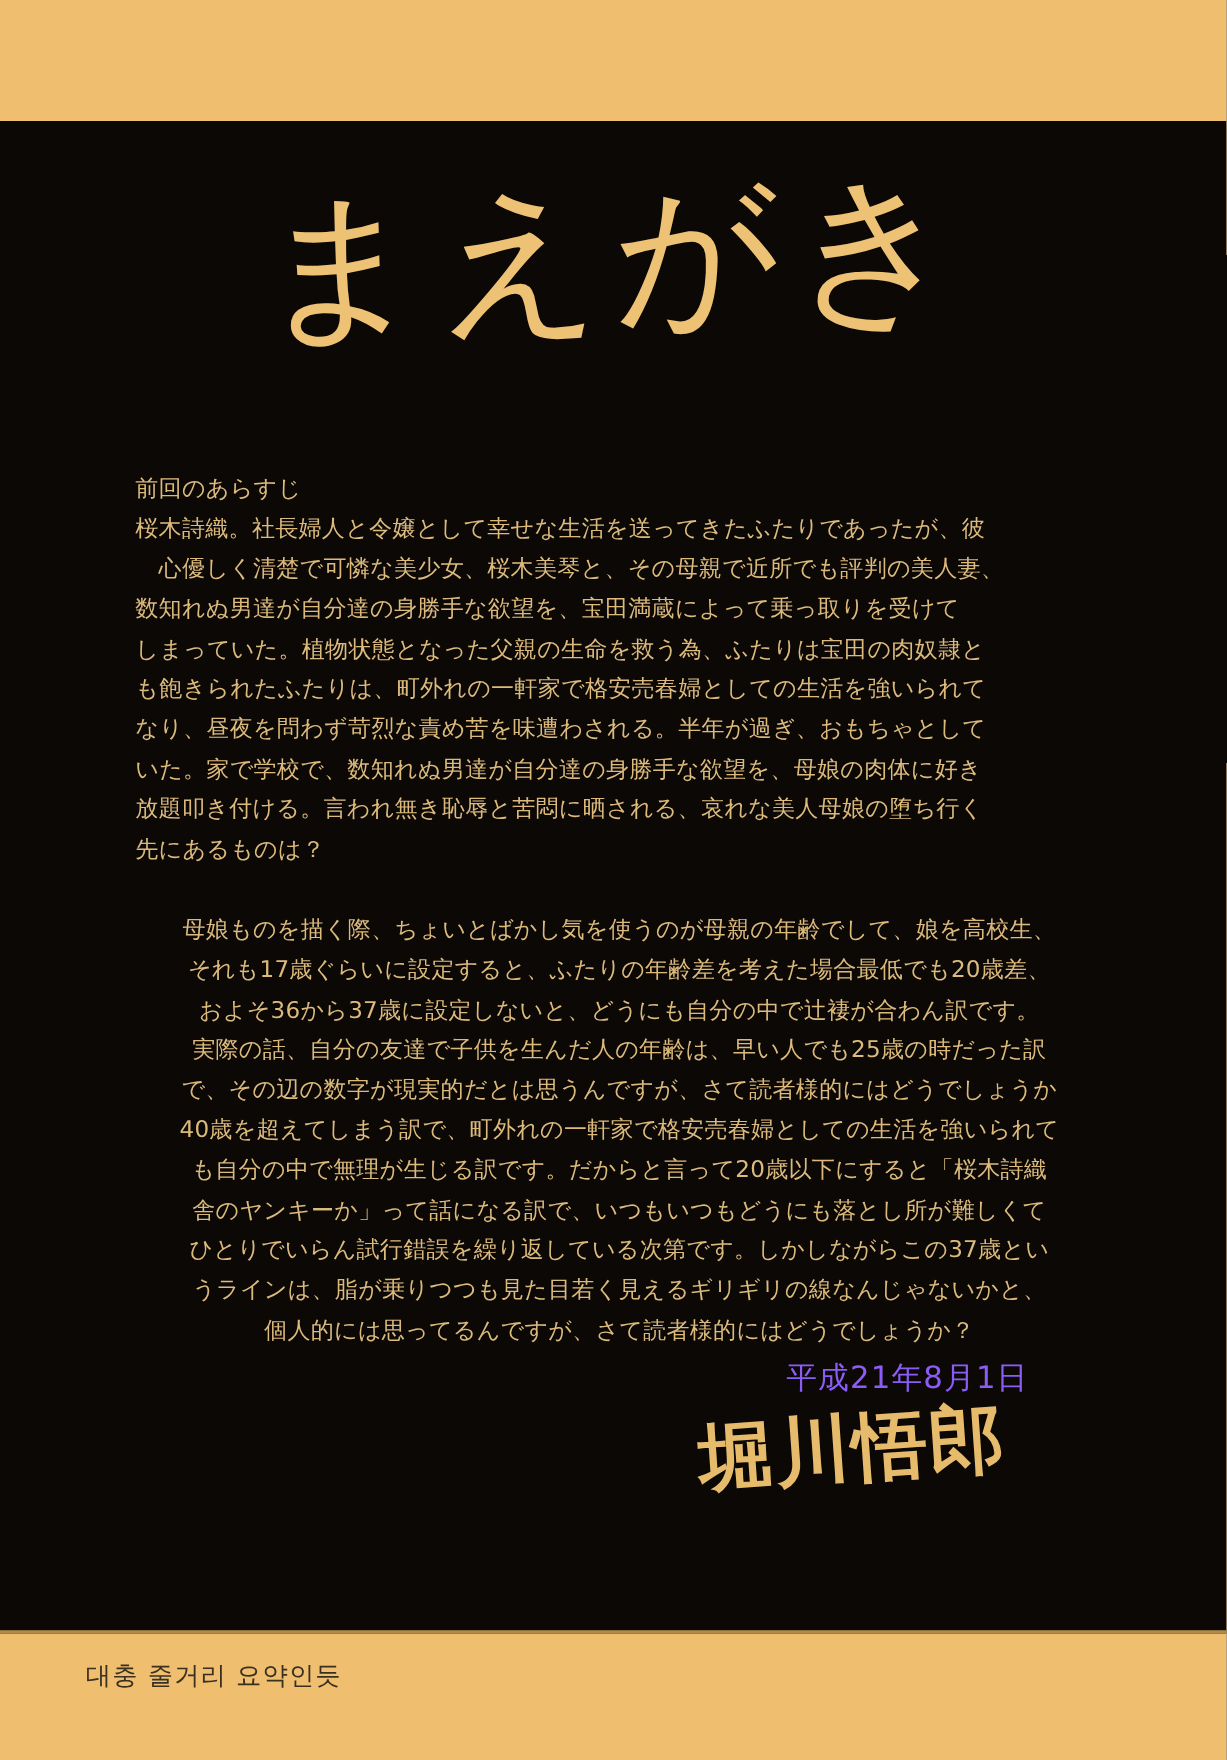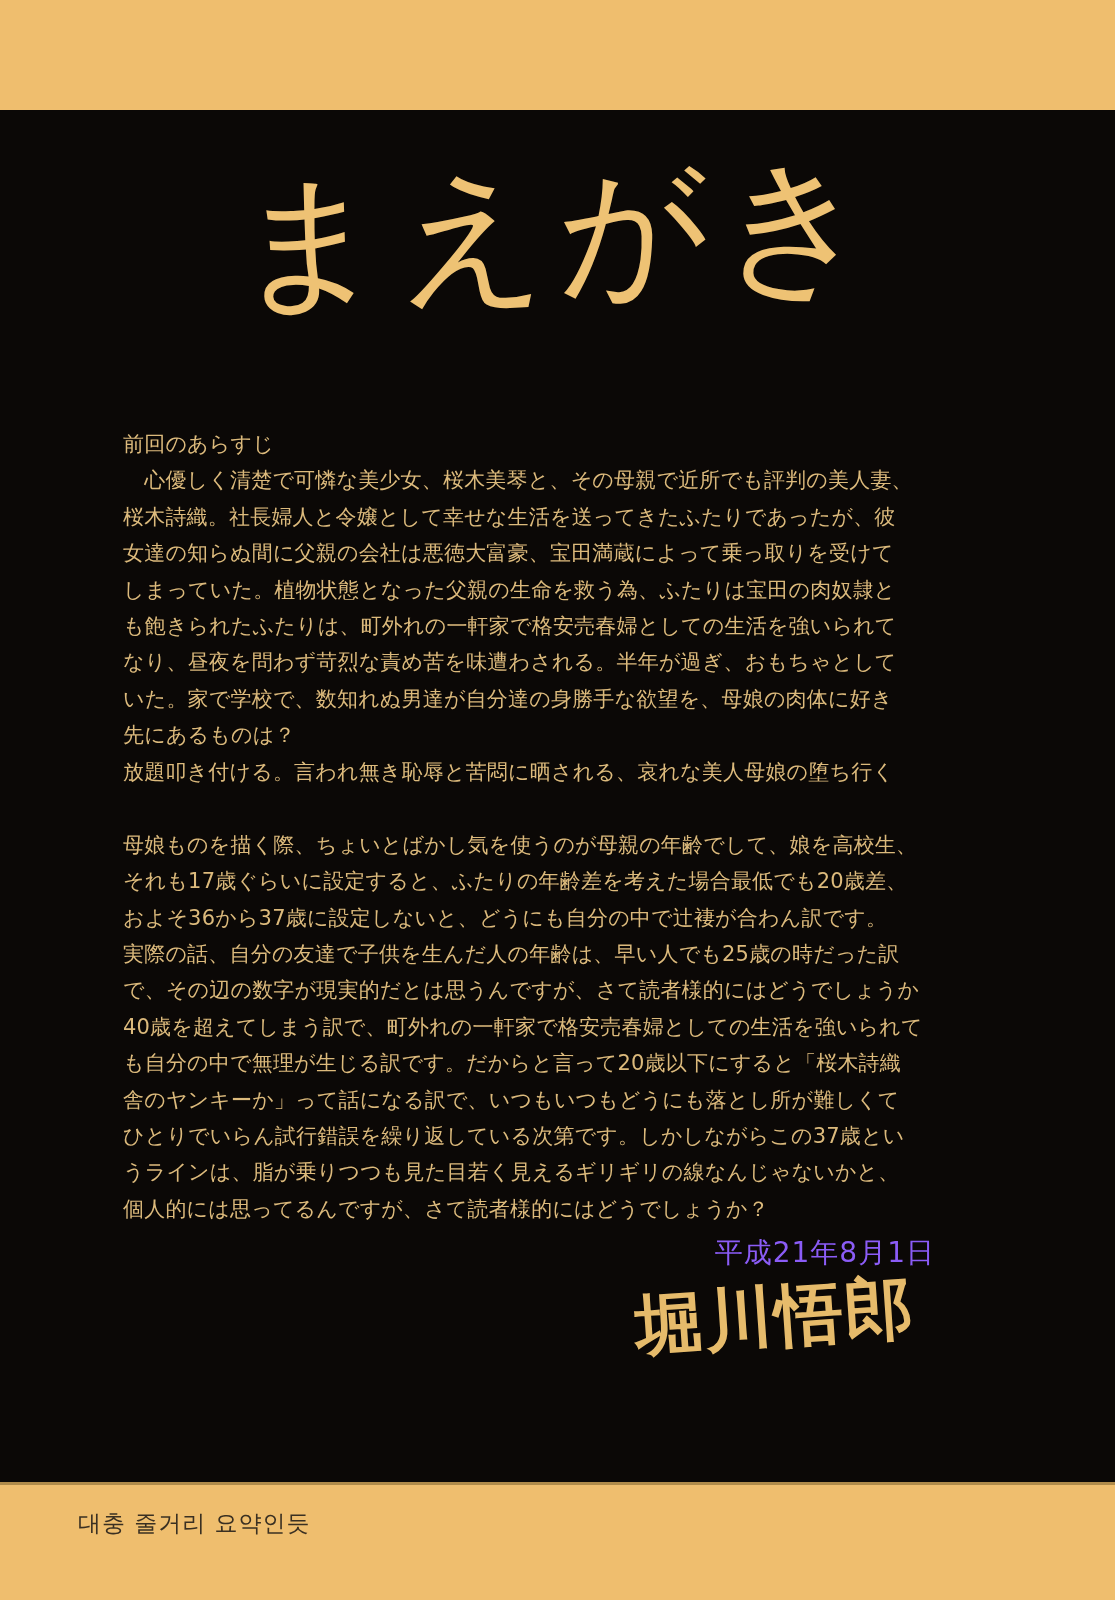--- a/index.html
+++ b/index.html
@@ -45,21 +45,21 @@
     position: absolute;
     left: 123px;
     top: 316px;
     width: 880px;
     color: #dcba7c;
     font-size: 21px;
     line-height: 36.4px;
     letter-spacing: 0.2px;
   }
   .para { margin: 0; }
-  .para-2 { margin-top: 37px; }
+  .para-2 { margin-top: 37px; text-align: center; }
   .line { white-space: nowrap; height: 36.4px; }
   .date-line {
     position: absolute;
     top: 1124px;
     right: 180px;
     font-size: 28px;
     color: #8b5cf6;
     letter-spacing: 1px;
   }
   .signature {
@@ -86,29 +86,29 @@
 
 <div class="page">
 
   <div class="sheet">
 
     <h1 class="title">まえがき</h1>
 
     <div class="body-text">
       <div class="para para-1">
         <div class="line">前回のあらすじ</div>
+        <div class="line">桜木詩織。社長婦人と令嬢として幸せな生活を送ってきたふたりであったが、彼</div>
         <div class="line">　心優しく清楚で可憐な美少女、桜木美琴と、その母親で近所でも評判の美人妻、</div>
-        <div class="line">桜木詩織。社長婦人と令嬢として幸せな生活を送ってきたふたりであったが、彼</div>
-        <div class="line">女達の知らぬ間に父親の会社は悪徳大富豪、宝田満蔵によって乗っ取りを受けて</div>
+        <div class="line">数知れぬ男達が自分達の身勝手な欲望を、宝田満蔵によって乗っ取りを受けて</div>
         <div class="line">しまっていた。植物状態となった父親の生命を救う為、ふたりは宝田の肉奴隷と</div>
         <div class="line">も飽きられたふたりは、町外れの一軒家で格安売春婦としての生活を強いられて</div>
         <div class="line">なり、昼夜を問わず苛烈な責め苦を味遭わされる。半年が過ぎ、おもちゃとして</div>
         <div class="line">いた。家で学校で、数知れぬ男達が自分達の身勝手な欲望を、母娘の肉体に好き</div>
+        <div class="line">放題叩き付ける。言われ無き恥辱と苦悶に晒される、哀れな美人母娘の堕ち行く</div>
         <div class="line">先にあるものは？</div>
-        <div class="line">放題叩き付ける。言われ無き恥辱と苦悶に晒される、哀れな美人母娘の堕ち行く</div>
       </div>
       <div class="para para-2">
         <div class="line">母娘ものを描く際、ちょいとばかし気を使うのが母親の年齢でして、娘を高校生、</div>
         <div class="line">それも17歳ぐらいに設定すると、ふたりの年齢差を考えた場合最低でも20歳差、</div>
         <div class="line">およそ36から37歳に設定しないと、どうにも自分の中で辻褄が合わん訳です。</div>
         <div class="line">実際の話、自分の友達で子供を生んだ人の年齢は、早い人でも25歳の時だった訳</div>
         <div class="line">で、その辺の数字が現実的だとは思うんですが、さて読者様的にはどうでしょうか</div>
         <div class="line">40歳を超えてしまう訳で、町外れの一軒家で格安売春婦としての生活を強いられて</div>
         <div class="line">も自分の中で無理が生じる訳です。だからと言って20歳以下にすると「桜木詩織</div>
         <div class="line">舎のヤンキーか」って話になる訳で、いつもいつもどうにも落とし所が難しくて</div>

